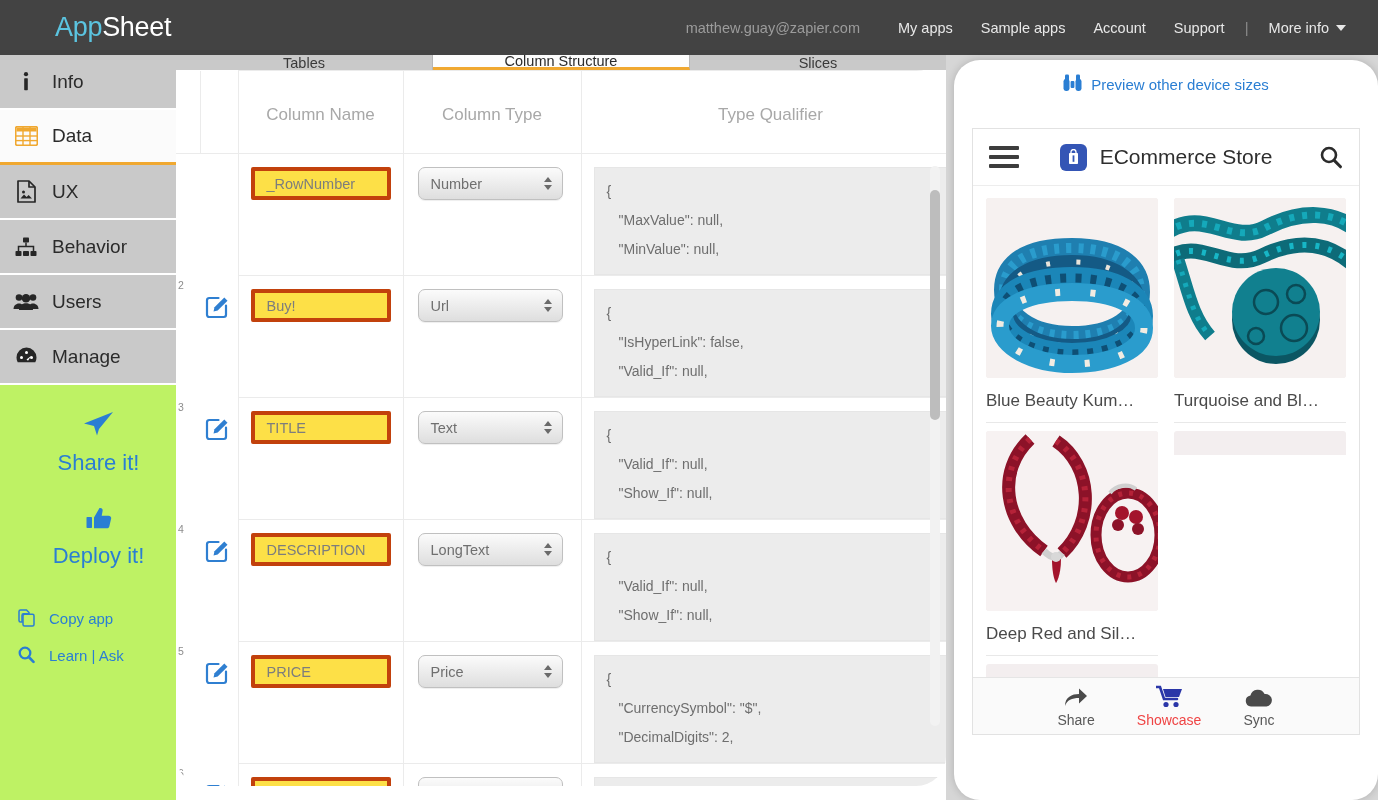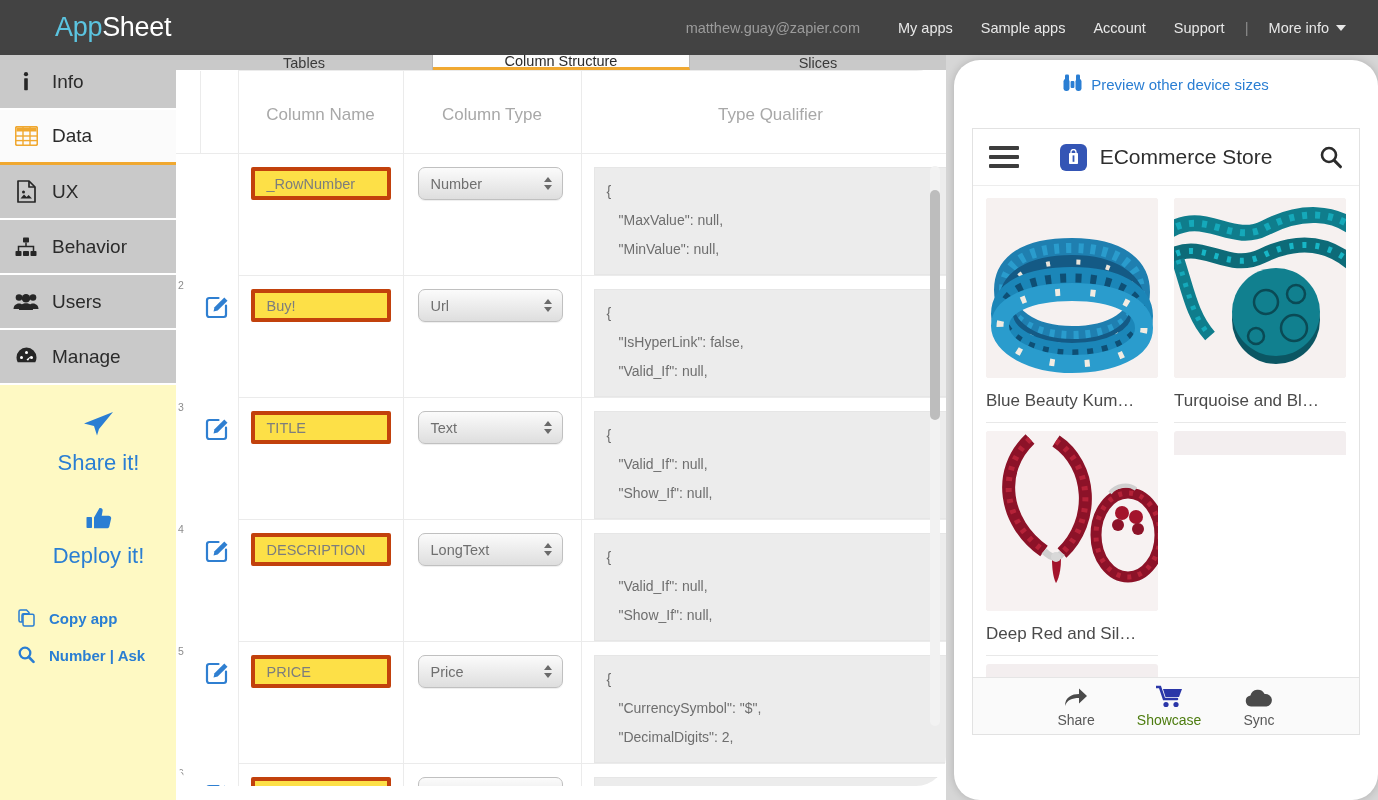--- a/index.html
+++ b/index.html
@@ -35,41 +35,41 @@
   .topnav .sep { color: #8a8a8a; font-size: 15px; padding: 0 6px; }
   .caret-dn {
     display: inline-block; width: 0; height: 0; margin-left: 7px;
     border-left: 5px solid transparent; border-right: 5px solid transparent;
     border-top: 6px solid #e8e8e8; vertical-align: 2px;
   }
 
   
   .sidebar {
     position: absolute; left: 0; top: 55px; width: 198px; height: 745px;
-    background: #fef9c3; border-right: 1px solid #bfbfbf;
+    background: #bef264; border-right: 1px solid #bfbfbf;
   }
   .side-item {
     position: relative; height: 55px; background: #c9c9c9;
     display: flex; align-items: center; cursor: pointer;
     border-bottom: 2px solid #ffffff;
   }
   .side-item.active { background: #fbfbfb; border-bottom: 3px solid #f0a830; }
   .side-ico {
     width: 52px; display: flex; align-items: center; justify-content: center;
     color: #262626;
   }
   .side-lb { font-size: 19px; color: #2b2b2b; }
 
   .promo { text-align: center; padding-top: 26px; }
   .promo-ico { font-size: 26px; color: #2a7ed3; line-height: 1; }
   .promo-lb {
     font-size: 22px; color: #2a7ed3; margin-top: 9px; cursor: pointer;
   }
   .promo.second { padding-top: 30px; }
-  .mini-links { margin-top: 40px; padding-left: 16px; font-weight: bold; }
+  .mini-links { margin-top: 40px; padding-left: 16px; }
   .mini-row {
     display: flex; align-items: center; gap: 13px;
     margin-bottom: 19px; cursor: pointer;
   }
   .mini-ico { width: 20px; color: #2a7ed3; display:flex; justify-content:center; }
   .mini-lb { font-size: 15px; color: #2a7ed3; }
 
   
   .main {
     position: absolute; left: 176px; top: 55px; width: 770px; height: 745px;
@@ -204,21 +204,21 @@
   .cut .thumb { border-radius: 3px 3px 0 0; }
 
   .bottomnav {
     position: absolute; left: 0; bottom: 0; width: 100%; height: 57px;
     background: #fafafa; border-top: 1px solid #e5e5e5;
     display: flex; align-items: center; justify-content: center; gap: 42px;
   }
   .bn { display: flex; flex-direction: column; align-items: center; cursor: pointer; }
   .bn-ico { height: 24px; display: flex; align-items: flex-end; }
   .bn-lb { font-size: 14px; color: #585858; margin-top: 4px; }
-  .bn.active .bn-lb { color: #4d7c0f; }
+  .bn.active .bn-lb { color: #ef4444; }
 </style>
 </head>
 <body>
 
 <div id="app">
 
   <div class="topbar">
     <div class="brand">
       <span class="b-app">App</span><span class="b-sheet">Sheet</span>
     </div>
@@ -340,21 +340,21 @@
         </span>
         <span class="mini-lb">Copy app</span>
       </div>
       <div class="mini-row">
         <span class="mini-ico">
           <svg width="17" height="18" viewBox="0 0 17 18">
               <circle cx="7" cy="7" r="5.3" fill="none" stroke="#2a7ed3" stroke-width="2.3"></circle>
               <line x1="10.8" y1="11" x2="15.5" y2="15.9" stroke="#2a7ed3" stroke-width="2.6" stroke-linecap="round"></line>
             </svg>
         </span>
-        <span class="mini-lb">Number | Ask</span>
+        <span class="mini-lb">Learn | Ask</span>
       </div>
     </div>
   </div>
 
   <div class="main">
 
     <div class="tabstrip">
       <div class="tab">Tables</div>
       <div class="tab active">Column Structure</div>
       <div class="tab">Slices</div>

